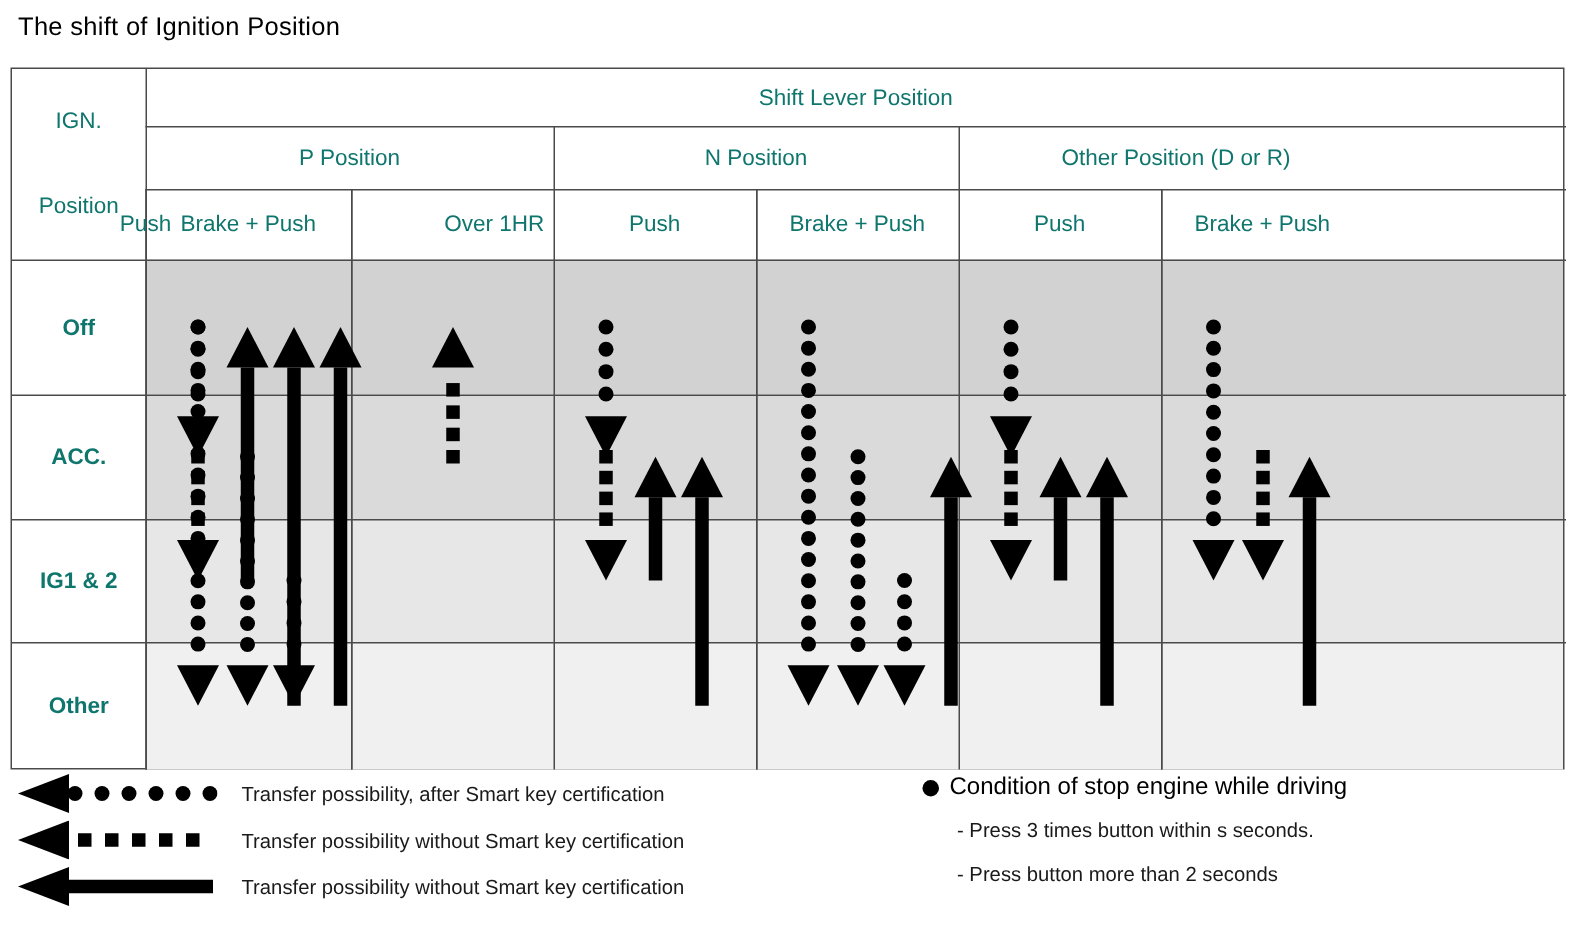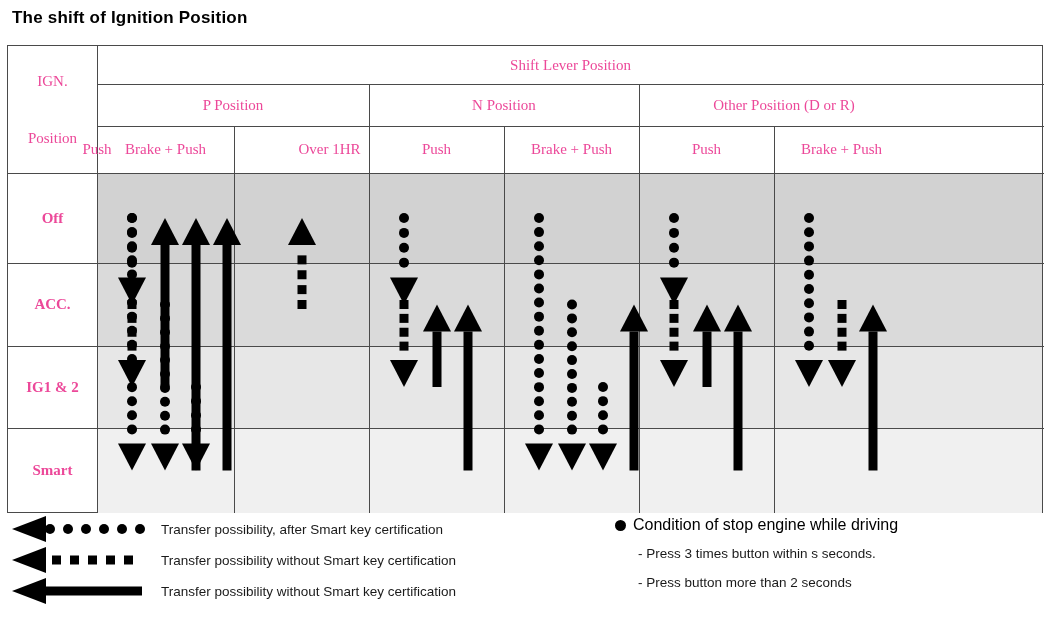--- a/index.html
+++ b/index.html
@@ -6,41 +6,40 @@
   body{
     width:1050px;height:630px;
     background:#ffffff;
     font-family:"Liberation Sans","DejaVu Sans",sans-serif;
     color:#000;
     overflow:hidden;
     position:relative;
   }
   #page-title{
     position:absolute;left:12px;top:8px;
-    font-size:17px;font-weight:bold;letter-spacing:0.2px;
+    font-size:17px;font-weight:normal;letter-spacing:0.2px;
     white-space:nowrap;
   }
   
   #grid{
     position:absolute;left:7px;top:45px;
     width:1036px;height:468px;
     border:1px solid #4a4a4a;
     box-sizing:border-box;
   }
   .vline,.hline{position:absolute;background:#4a4a4a;}
   .vline{width:1px;top:0;}
   .hline{height:1px;left:0;}
   .cell{
     position:absolute;
     display:flex;align-items:center;justify-content:center;
-    font-size:15px;color:#ec4899;
+    font-size:15px;color:#0f766e;
     text-align:center;
     box-sizing:border-box;
     white-space:nowrap;
-    font-family:Liberation Serif, serif;
   }
   .cell.rowlabel{font-weight:bold;font-size:15px;}
   .cell.corner{flex-direction:column;line-height:1.35;gap:37px;}
   .band{position:absolute;left:0;}
   
   #arrows{position:absolute;left:0;top:0;width:1036px;height:468px;pointer-events:none;}
   
   #legend{position:absolute;left:0;top:516px;width:1050px;height:114px;}
   .lg-row{position:absolute;display:flex;align-items:center;}
   .lg-text{font-size:13.5px;color:#1a1a1a;white-space:nowrap;}
@@ -91,21 +90,21 @@
       <div class="cell " style="left: 89px; top: 80px; width: 0px; height: 47px;">Push</div>
       <div class="cell " style="left: 89px; top: 80px; width: 137px; height: 47px;">Brake + Push</div>
       <div class="cell " style="left: 226px; top: 80px; width: 135px; height: 47px; margin-left: 28px;">Over 1HR</div>
       <div class="cell " style="left: 361px; top: 80px; width: 135px; height: 47px;">Push</div>
       <div class="cell " style="left: 496px; top: 80px; width: 135px; height: 47px;">Brake + Push</div>
       <div class="cell " style="left: 631px; top: 80px; width: 135px; height: 47px;">Push</div>
       <div class="cell " style="left: 766px; top: 80px; width: 135px; height: 47px;">Brake + Push</div>
       <div class="cell rowlabel" style="left: 0px; top: 127px; width: 89px; height: 90px;">Off</div>
       <div class="cell rowlabel" style="left: 0px; top: 217px; width: 89px; height: 83px;">ACC.</div>
       <div class="cell rowlabel" style="left: 0px; top: 300px; width: 89px; height: 82px;">IG1 &amp; 2</div>
-      <div class="cell rowlabel" style="left: 0px; top: 382px; width: 89px; height: 85px;">Smart</div>
+      <div class="cell rowlabel" style="left: 0px; top: 382px; width: 89px; height: 85px;">Other</div>
     </div>
   <svg id="arrows" viewBox="0 0 1036 468" width="1036" height="468">
       <g>
         <polygon points="124,258.5 110,231.5 138,231.5" fill="#000000"></polygon>
         <circle cx="124" cy="172" r="5" fill="#000000"></circle>
         <circle cx="124" cy="186.875" r="5" fill="#000000"></circle>
         <circle cx="124" cy="201.75" r="5" fill="#000000"></circle>
         <circle cx="124" cy="216.625" r="5" fill="#000000"></circle>
       </g>
       <g>

